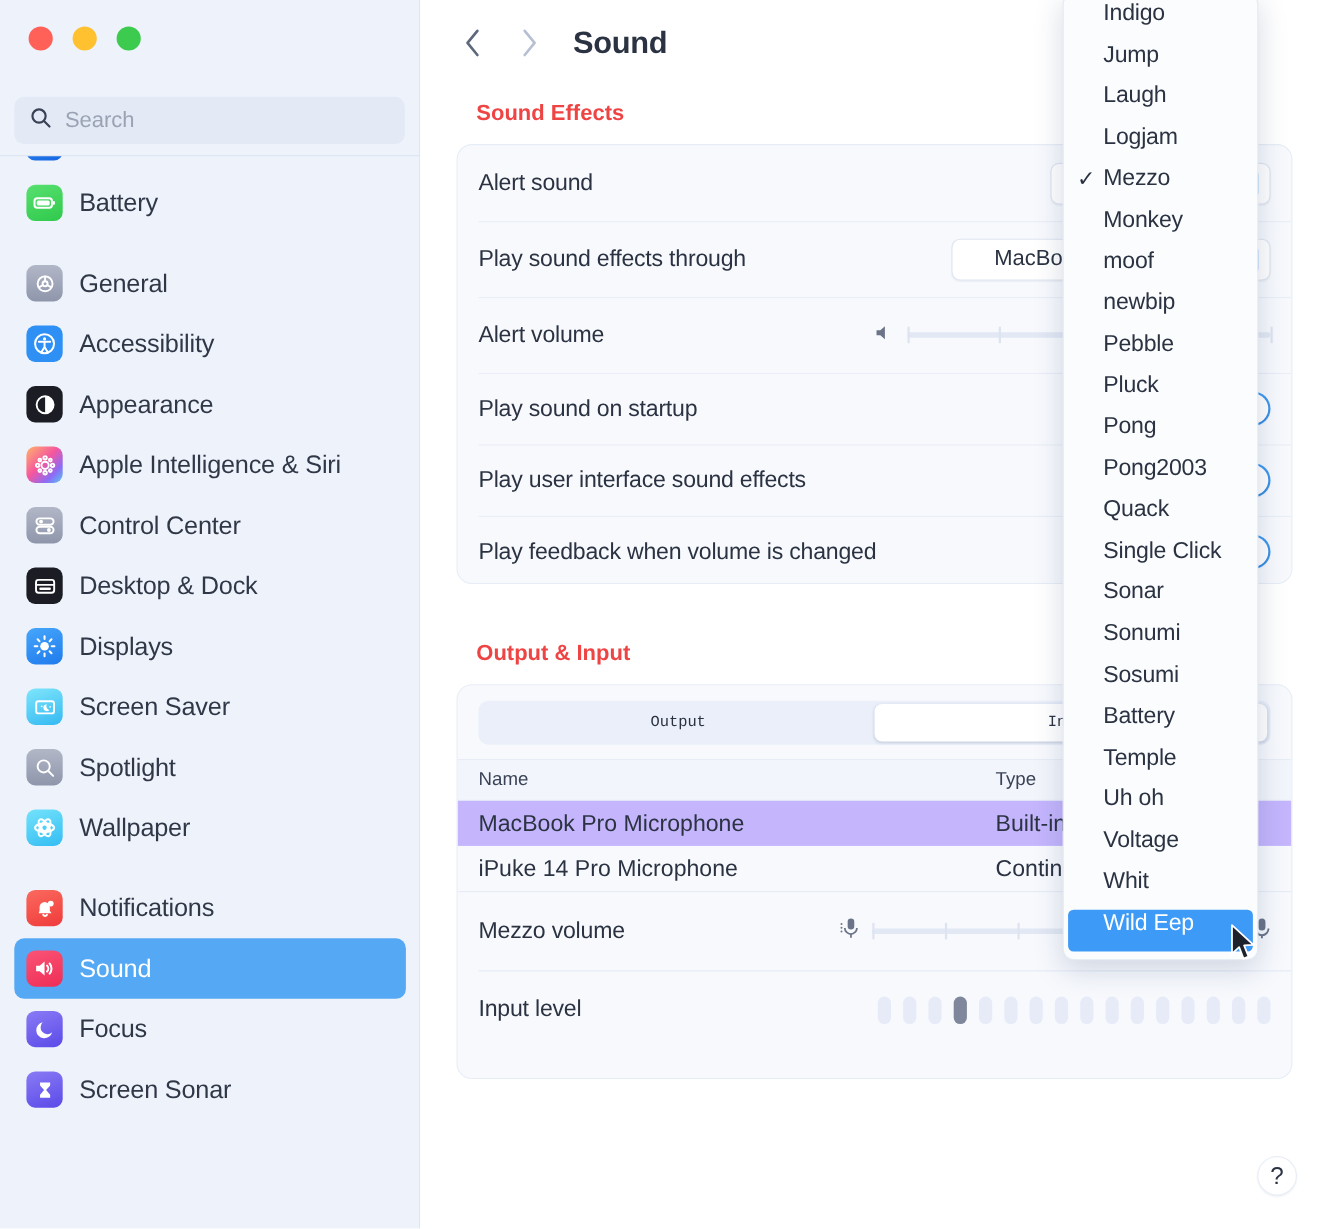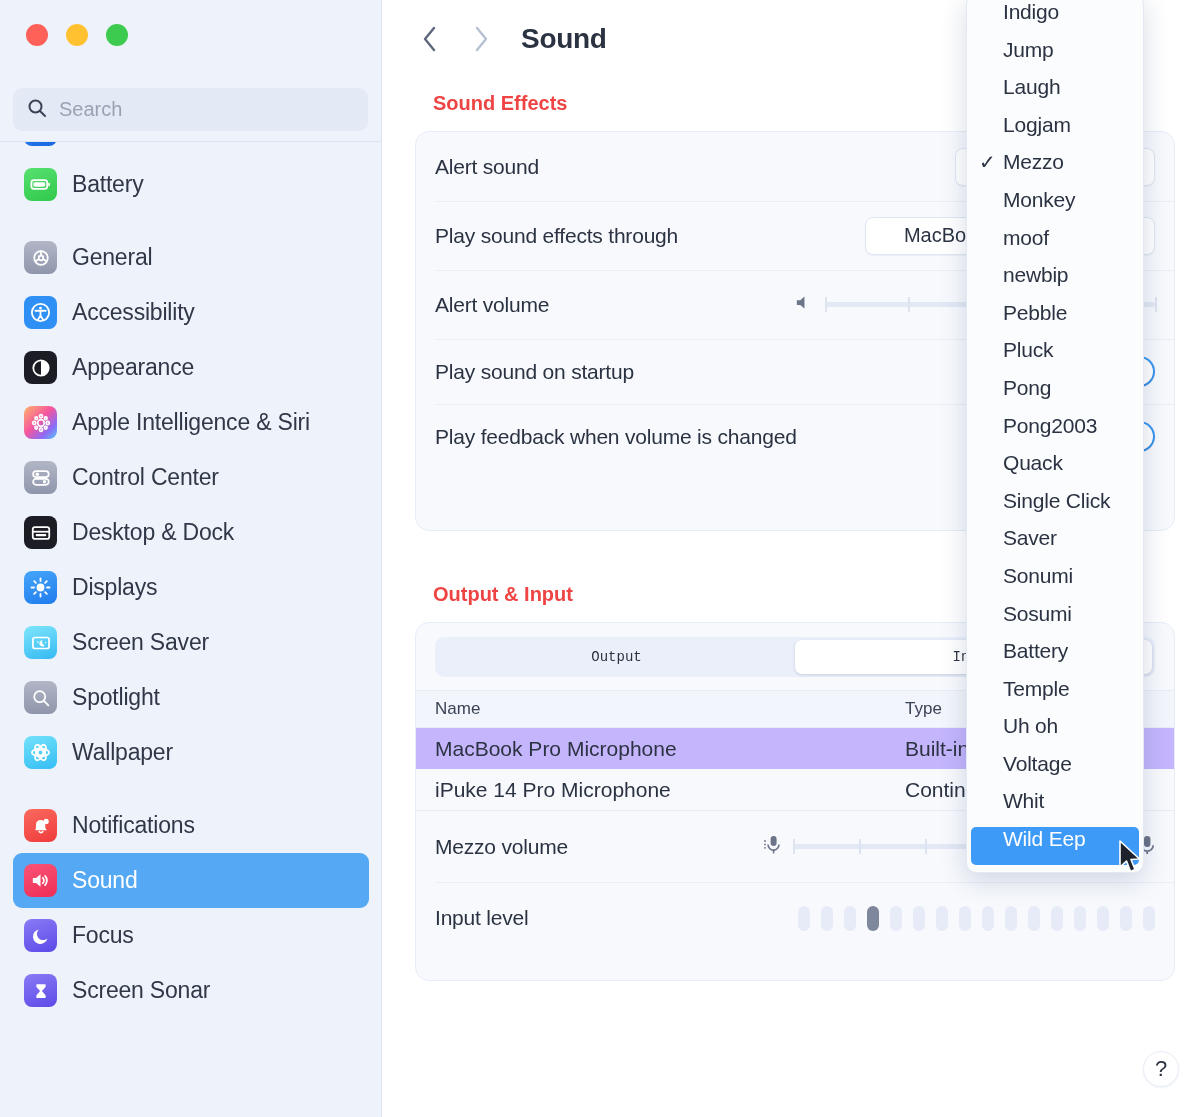--- a/index.html
+++ b/index.html
@@ -525,20 +525,28 @@
                 <div class="tick" style="left: 25%;"></div>
                 <div class="tick" style="left: 50%;"></div>
                 <div class="tick" style="left: 75%;"></div>
                 <div class="tick" style="left: 100%;"></div>
               </div>
             </div>
           </div>
         </div>
         <div class="row" style="height: 65px;">
           <div class="row-label">Play sound on startup</div>
+          <div class="row-right">
+            <div class="toggle">
+              <div class="knob"></div>
+            </div>
+          </div>
+        </div>
+        <div class="row" style="height: 65px;">
+          <div class="row-label">Play user interface sound effects</div>
           <div class="row-right">
             <div class="toggle">
               <div class="knob"></div>
             </div>
           </div>
         </div>
         <div class="row" style="height: 65px;">
           <div class="row-label">Play feedback when volume is changed</div>
           <div class="row-right">
             <div class="toggle">
@@ -687,21 +695,21 @@
       <div class="mi">
         <span class="check"></span>
         <span>Quack</span>
       </div>
       <div class="mi">
         <span class="check"></span>
         <span>Single Click</span>
       </div>
       <div class="mi">
         <span class="check"></span>
-        <span>Saver</span>
+        <span>Sonar</span>
       </div>
       <div class="mi">
         <span class="check"></span>
         <span>Sonumi</span>
       </div>
       <div class="mi">
         <span class="check"></span>
         <span>Sosumi</span>
       </div>
       <div class="mi">

